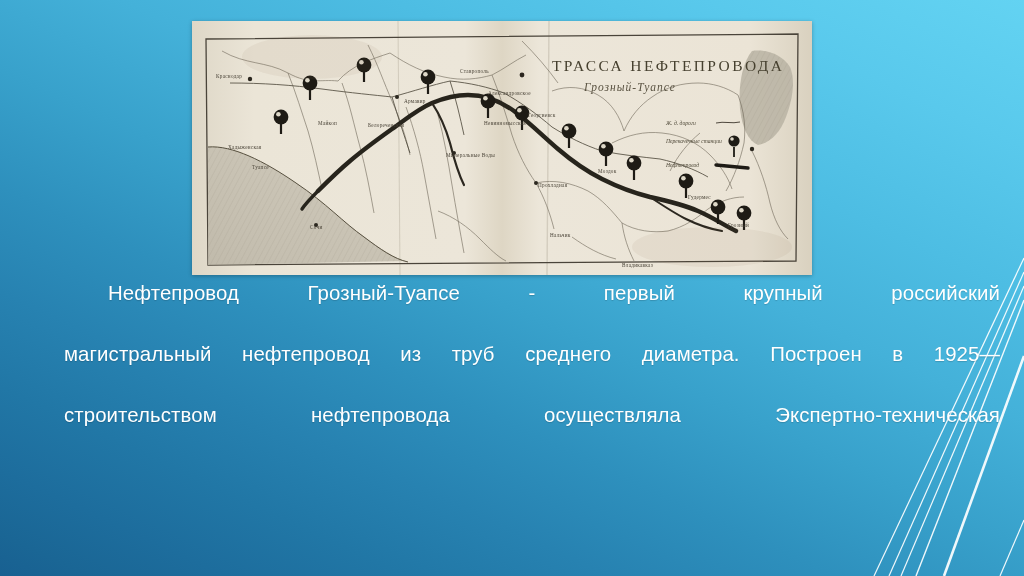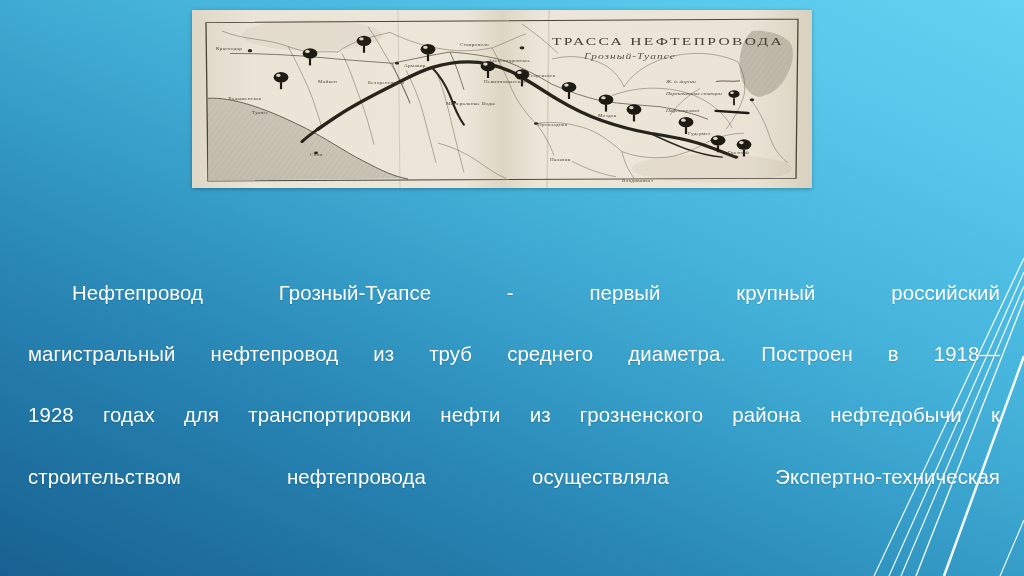--- a/index.html
+++ b/index.html
@@ -34,23 +34,23 @@
   #deco {
     position: absolute;
     inset: 0;
     pointer-events: none;
   }
 
   
   #map-figure {
     position: absolute;
     left: 192px;
-    top: 10px;
+    top: 21px;
     width: 620px;
-    height: 178px;
+    height: 254px;
     background: #e9e3d5;
     box-shadow: 0 1px 4px rgba(0,0,0,0.28);
   }
   #map-figure svg { display: block; width: 100%; height: 100%; }
 
   
   #body-text {
     position: absolute;
     left: 28px;
     top: 278px;
@@ -63,20 +63,21 @@
     letter-spacing: 0.1px;
     text-shadow: 0 1px 1px rgba(0,0,0,0.16);
     word-spacing: 0.5px;
   }
   #body-text p { margin: 0; }
   
   #body-text .just-line {
     display: block;
     text-align: justify;
     text-indent: 0;
+    margin-left: 36px;
   }
   #body-text .just-line::after {
     content: "";
     display: inline-block;
     width: 100%;
   }
   #body-text .first-line { text-indent: 44px; }
 </style>
 </head>
 <body>
@@ -315,20 +316,19 @@
       <line x1="901" y1="576" x2="1024" y2="286" stroke-width="1.2"></line>
       <line x1="916" y1="576" x2="1024" y2="300" stroke-width="1.4"></line>
       <line x1="944" y1="576" x2="1024" y2="356" stroke-width="2.6"></line>
       <line x1="1000" y1="576" x2="1024" y2="520" stroke-width="1.2"></line>
     </g>
   </svg>
 
   <div id="body-text">
     <p>
       <span class="just-line first-line">Нефтепровод Грозный-Туапсе - первый крупный российский</span>
-      <span class="just-line">магистральный нефтепровод из труб среднего диаметра. Построен в 1918—</span>
-      <span class="just-line">1928 годах для транспортировки нефти из грозненского района нефтедобычи к</span>
+      <span class="just-line">магистральный нефтепровод из труб среднего диаметра. Построен в 1925—</span>
       <span class="just-line">строительством нефтепровода осуществляла Экспертно-техническая</span>
 
     </p>
   </div>
 
 </div>
 
 </body></html>

